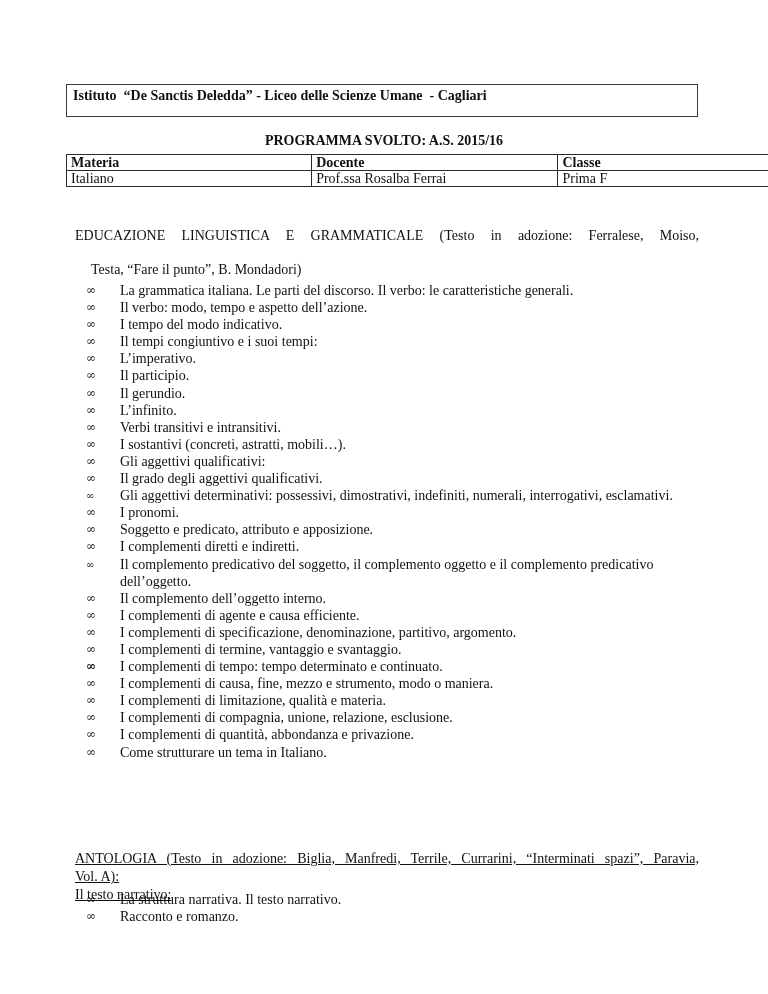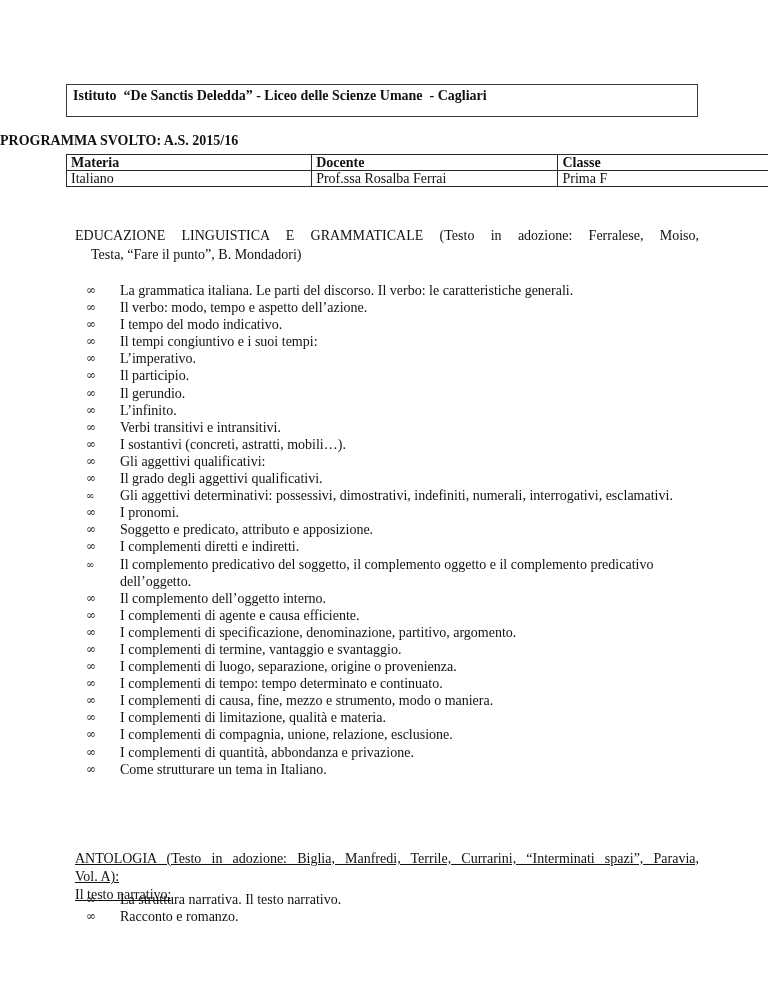--- a/index.html
+++ b/index.html
@@ -37,20 +37,21 @@
       top: 3px;
       font-weight: bold;
       font-size: 14px;
       white-space: pre;
     }
     .program-title {
       position: absolute;
       left: 0;
       width: 768px;
       top: 133px;
+      text-align: center;
       font-weight: bold;
       font-size: 14px;
     }
     table.info {
       position: absolute;
       left: 66px;
       top: 154px;
       width: 740px;
       border-collapse: collapse;
       font-size: 14px;
@@ -80,20 +81,21 @@
       text-align-last: left;
     }
     .section-intro .first {
       display: block;
       text-align: justify;
       text-align-last: justify;
     }
     .section-intro .indent {
       display: block;
       padding-left: 16px;
+      margin-top: 15px;
     }
     .plain-para {
       position: absolute;
       left: 75px;
       width: 624px;
       font-size: 14px;
       line-height: 18px;
     }
     .plain-para .line-justify {
       display: block;
@@ -178,21 +180,21 @@
       <li><span class="bullet">∞</span><span>Il grado degli aggettivi qualificativi.</span></li>
       <li class="wrap"><span class="bullet">∞</span><span>Gli aggettivi determinativi: possessivi, dimostrativi, indefiniti, numerali, interrogativi, esclamativi.</span></li>
       <li><span class="bullet">∞</span><span>I pronomi.</span></li>
       <li><span class="bullet">∞</span><span>Soggetto e predicato, attributo e apposizione.</span></li>
       <li><span class="bullet">∞</span><span>I complementi diretti e indiretti.</span></li>
       <li class="wrap"><span class="bullet">∞</span><span>Il complemento predicativo del soggetto, il complemento oggetto e il complemento predicativo dell’oggetto.</span></li>
       <li><span class="bullet">∞</span><span>Il complemento dell’oggetto interno.</span></li>
       <li><span class="bullet">∞</span><span>I complementi di agente e causa efficiente.</span></li>
       <li><span class="bullet">∞</span><span>I complementi di specificazione, denominazione, partitivo, argomento.</span></li>
       <li><span class="bullet">∞</span><span>I complementi di termine, vantaggio e svantaggio.</span></li>
-      <li><span class="bullet">∞</span><span>I complementi di luogo, separazione, origine o provenienza.</span></li>
+      <li><span class="bullet">∞</span></li>
       <li><span class="bullet">∞</span><span>I complementi di tempo: tempo determinato e continuato.</span></li>
       <li><span class="bullet">∞</span><span>I complementi di causa, fine, mezzo e strumento, modo o maniera.</span></li>
       <li><span class="bullet">∞</span><span>I complementi di limitazione, qualità e materia.</span></li>
       <li><span class="bullet">∞</span><span>I complementi di compagnia, unione, relazione, esclusione.</span></li>
       <li><span class="bullet">∞</span><span>I complementi di quantità, abbondanza e privazione.</span></li>
       <li><span class="bullet">∞</span><span>Come strutturare un tema in Italiano.</span></li>
     </ul>
 
   <div class="plain-para" style="top:850px;text-decoration:underline;">
     <span class="line-justify">ANTOLOGIA (Testo in adozione: Biglia, Manfredi, Terrile, Currarini, “Interminati spazi”, Paravia,</span>

